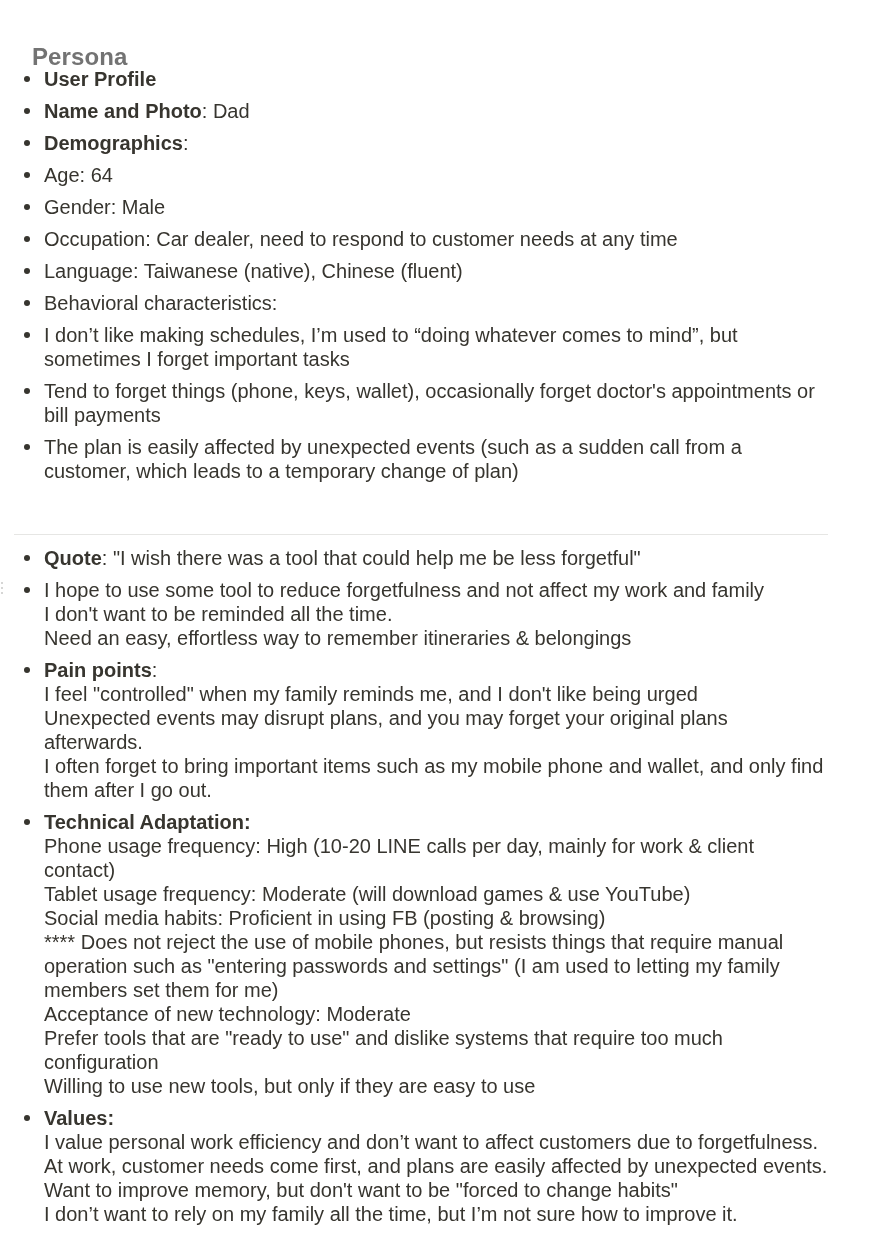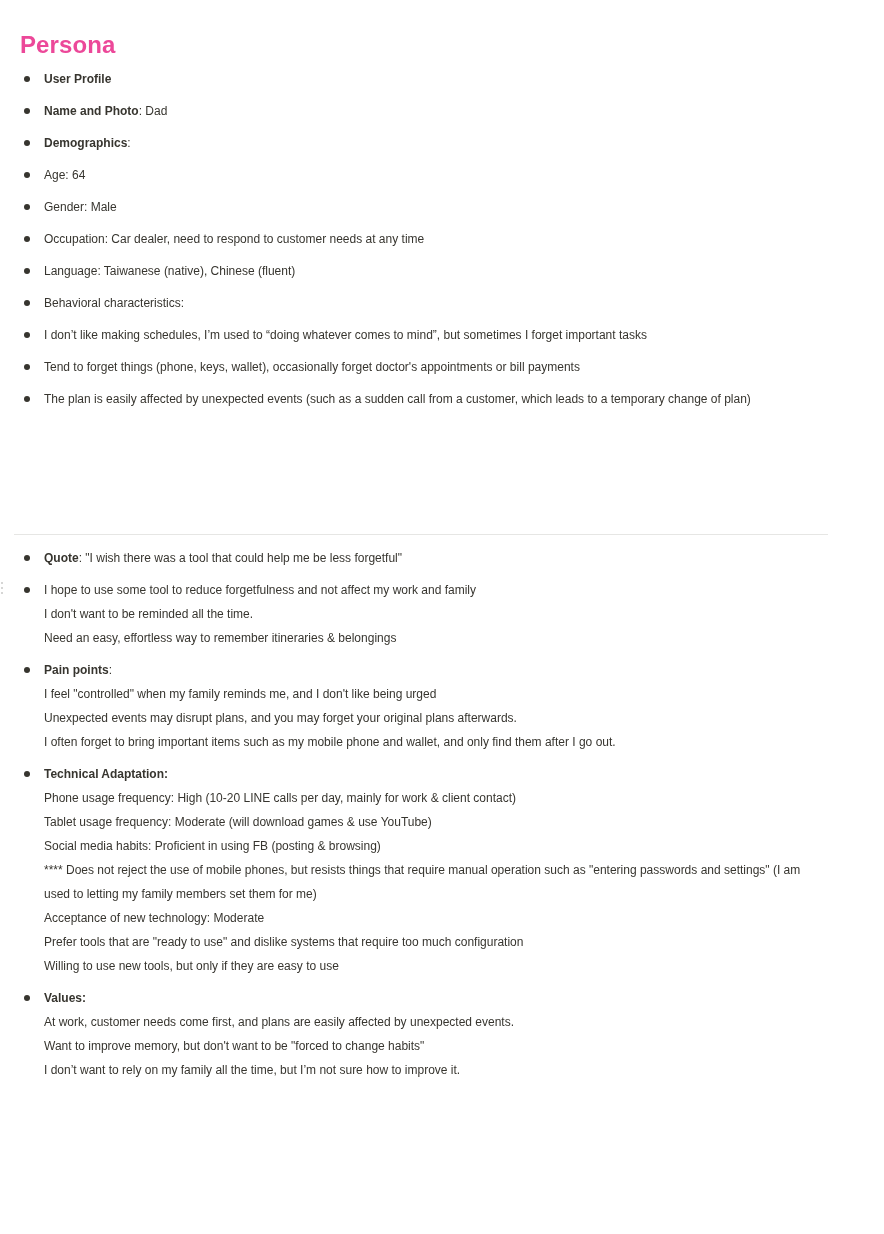--- a/index.html
+++ b/index.html
@@ -18,39 +18,39 @@
   .page {
     position: absolute;
     left: 0;
     top: 0;
     width: 884px;
   }
   h1 {
     position: absolute;
     left: 16px;
     top: 27px;
-    margin: 4px;
+    margin: 16px;
     font-size: 24px;
     font-weight: 700;
-    color: #ec4899;
+    color: #737373;
     letter-spacing: 0.1px;
   }
   ul.list {
     list-style: none;
     margin: 0;
     padding: 0;
     position: absolute;
     left: 0;
     width: 884px;
   }
   li.item {
     position: relative;
     padding-left: 44px;
     width: 784px;
-    font-size: 12px;
+    font-size: 20px;
     line-height: 24px;
     margin: 0 0 8px 0;
   }
   li.item .bullet {
     position: absolute;
     left: 24px;
     top: 9px;
     width: 6px;
     height: 6px;
     border-radius: 50%;
@@ -175,18 +175,19 @@
       <span class="sub-line">Social media habits: Proficient in using FB (posting &amp; browsing)</span>
       <span class="sub-line">**** Does not reject the use of mobile phones, but resists things that require manual operation such as "entering passwords and settings" (I am used to letting my family members set them for me)</span>
       <span class="sub-line">Acceptance of new technology: Moderate</span>
       <span class="sub-line">Prefer tools that are "ready to use" and dislike systems that require too much configuration</span>
       <span class="sub-line">Willing to use new tools, but only if they are easy to use</span>
     </li>
 
     <li class="item">
       <span class="bullet"></span>
       <b class="sub-line">Values:</b>
+      <span class="sub-line">I value personal work efficiency and don’t want to affect customers due to forgetfulness.</span>
       <span class="sub-line">At work, customer needs come first, and plans are easily affected by unexpected events.</span>
       <span class="sub-line">Want to improve memory, but don't want to be "forced to change habits"</span>
       <span class="sub-line">I don’t want to rely on my family all the time, but I’m not sure how to improve it.</span>
     </li>
   </ul>
 </div>
 
 </body></html>

